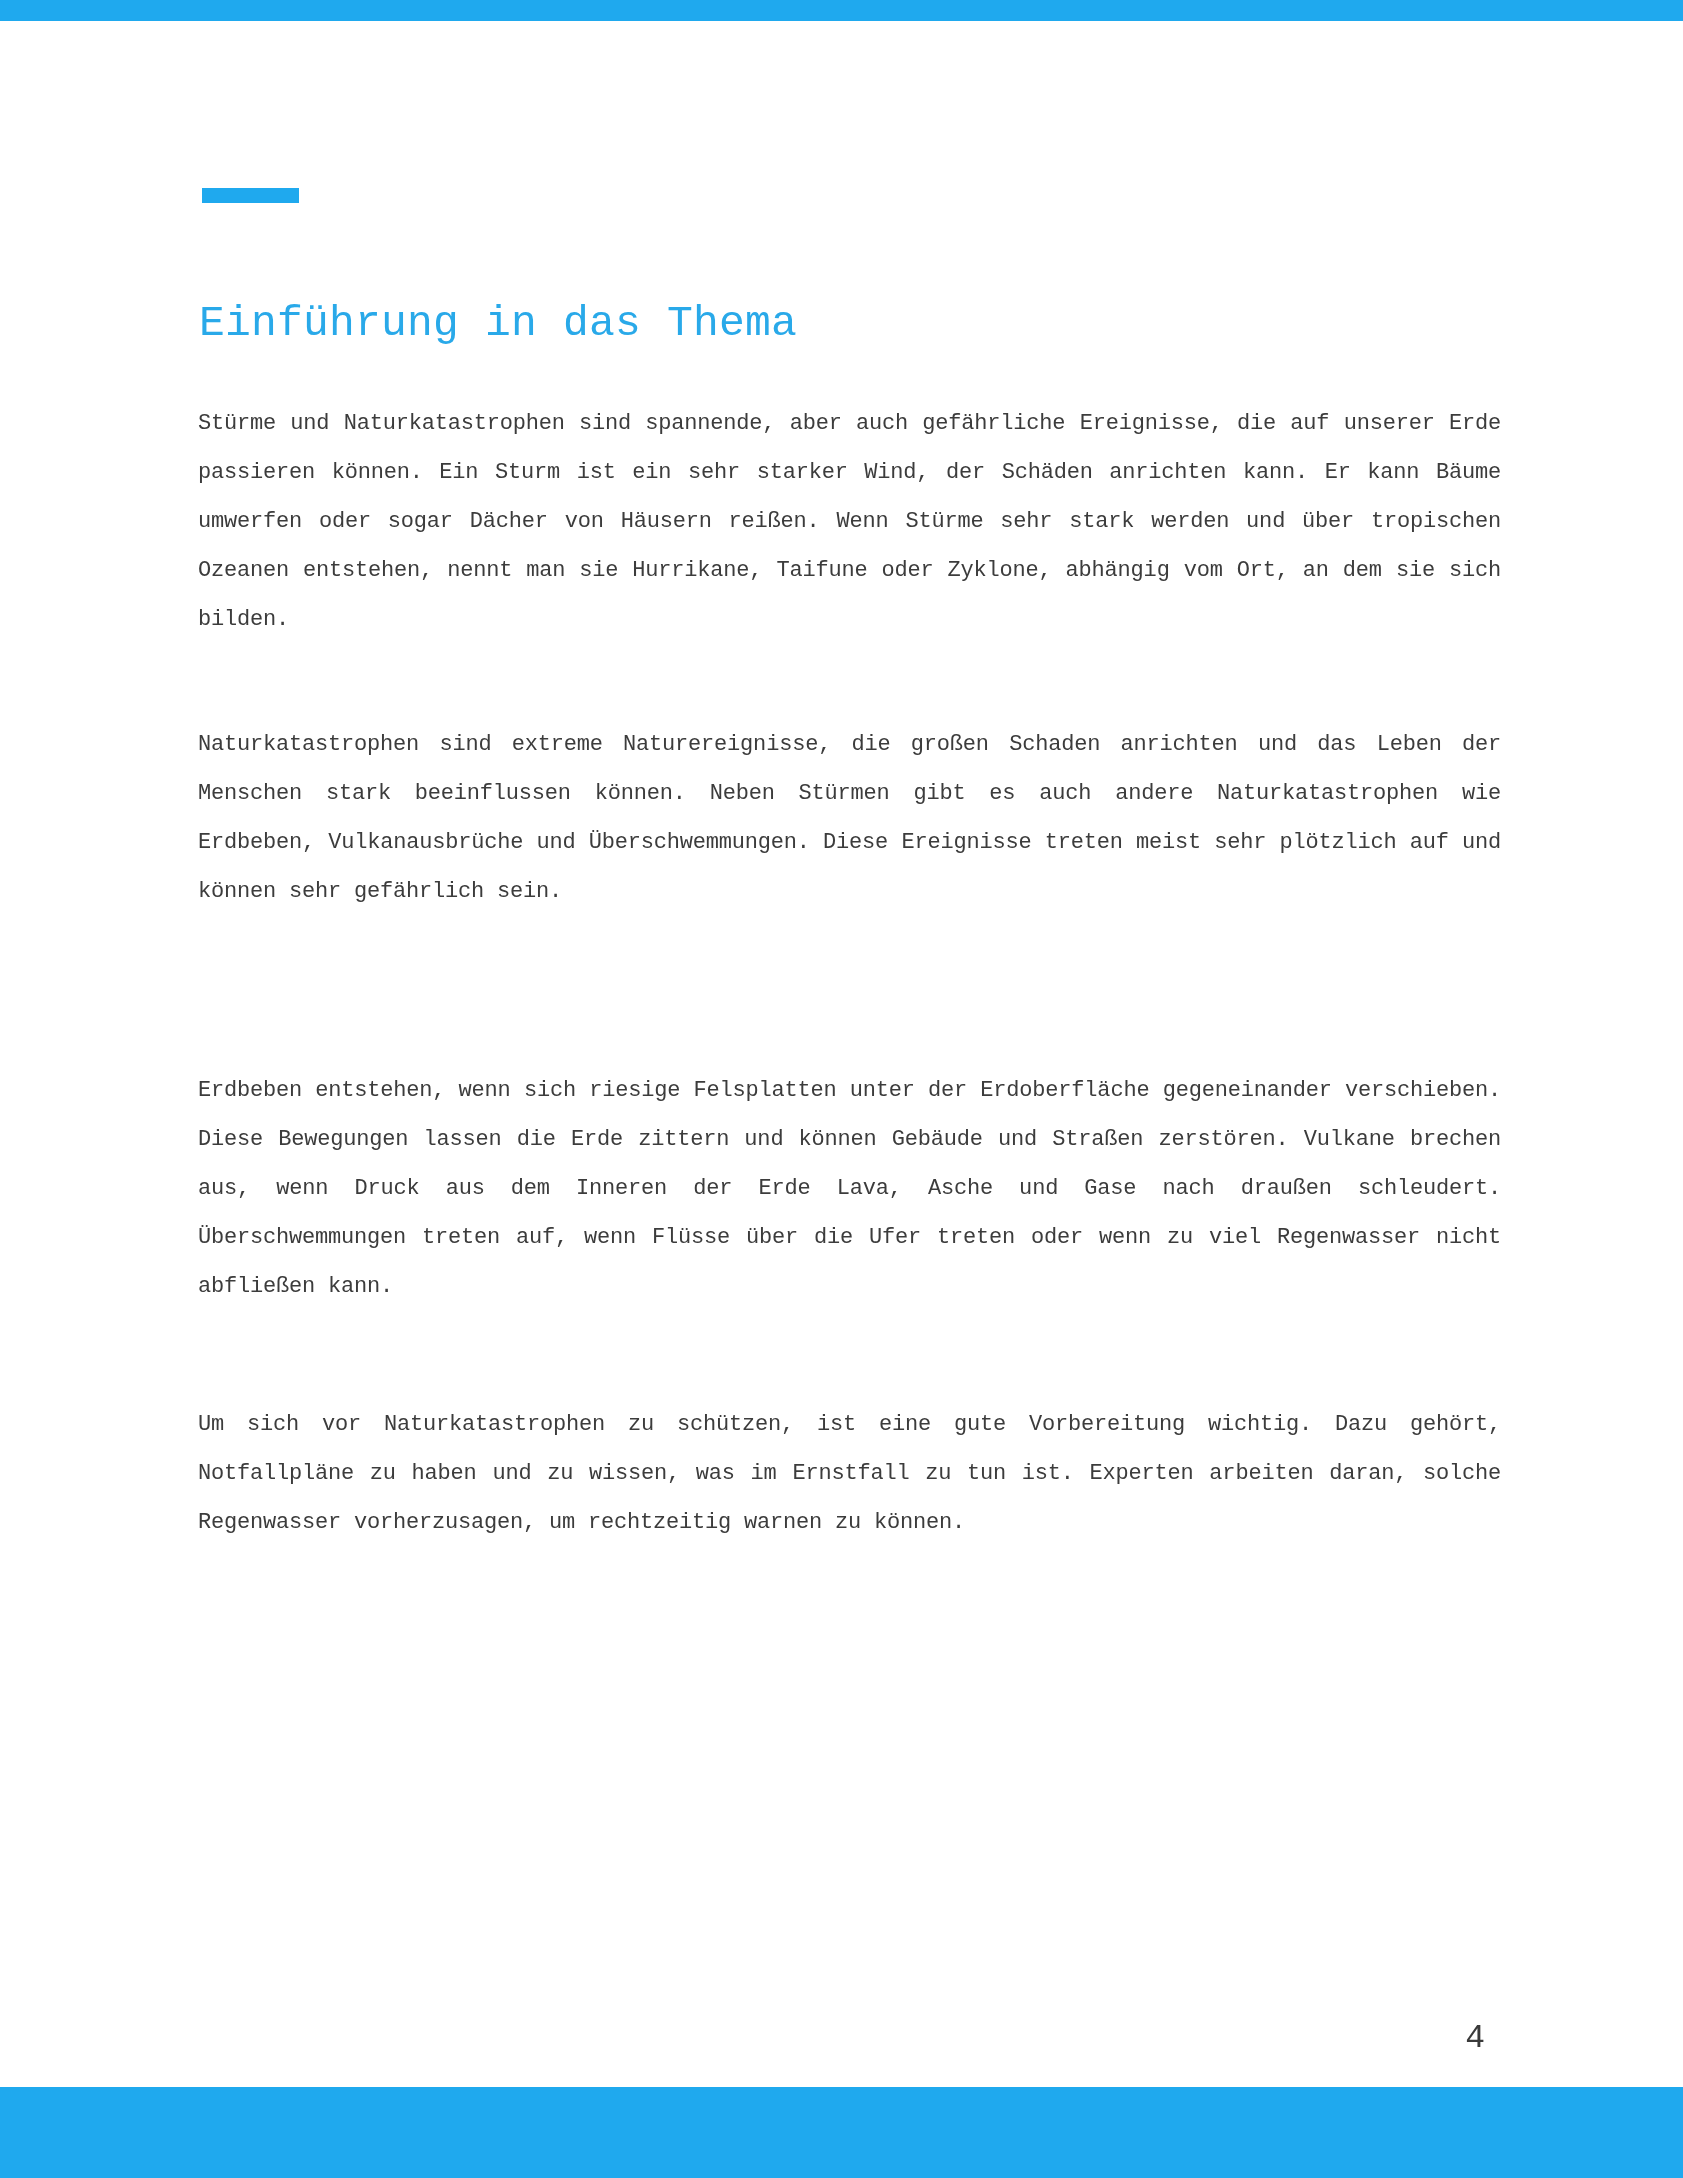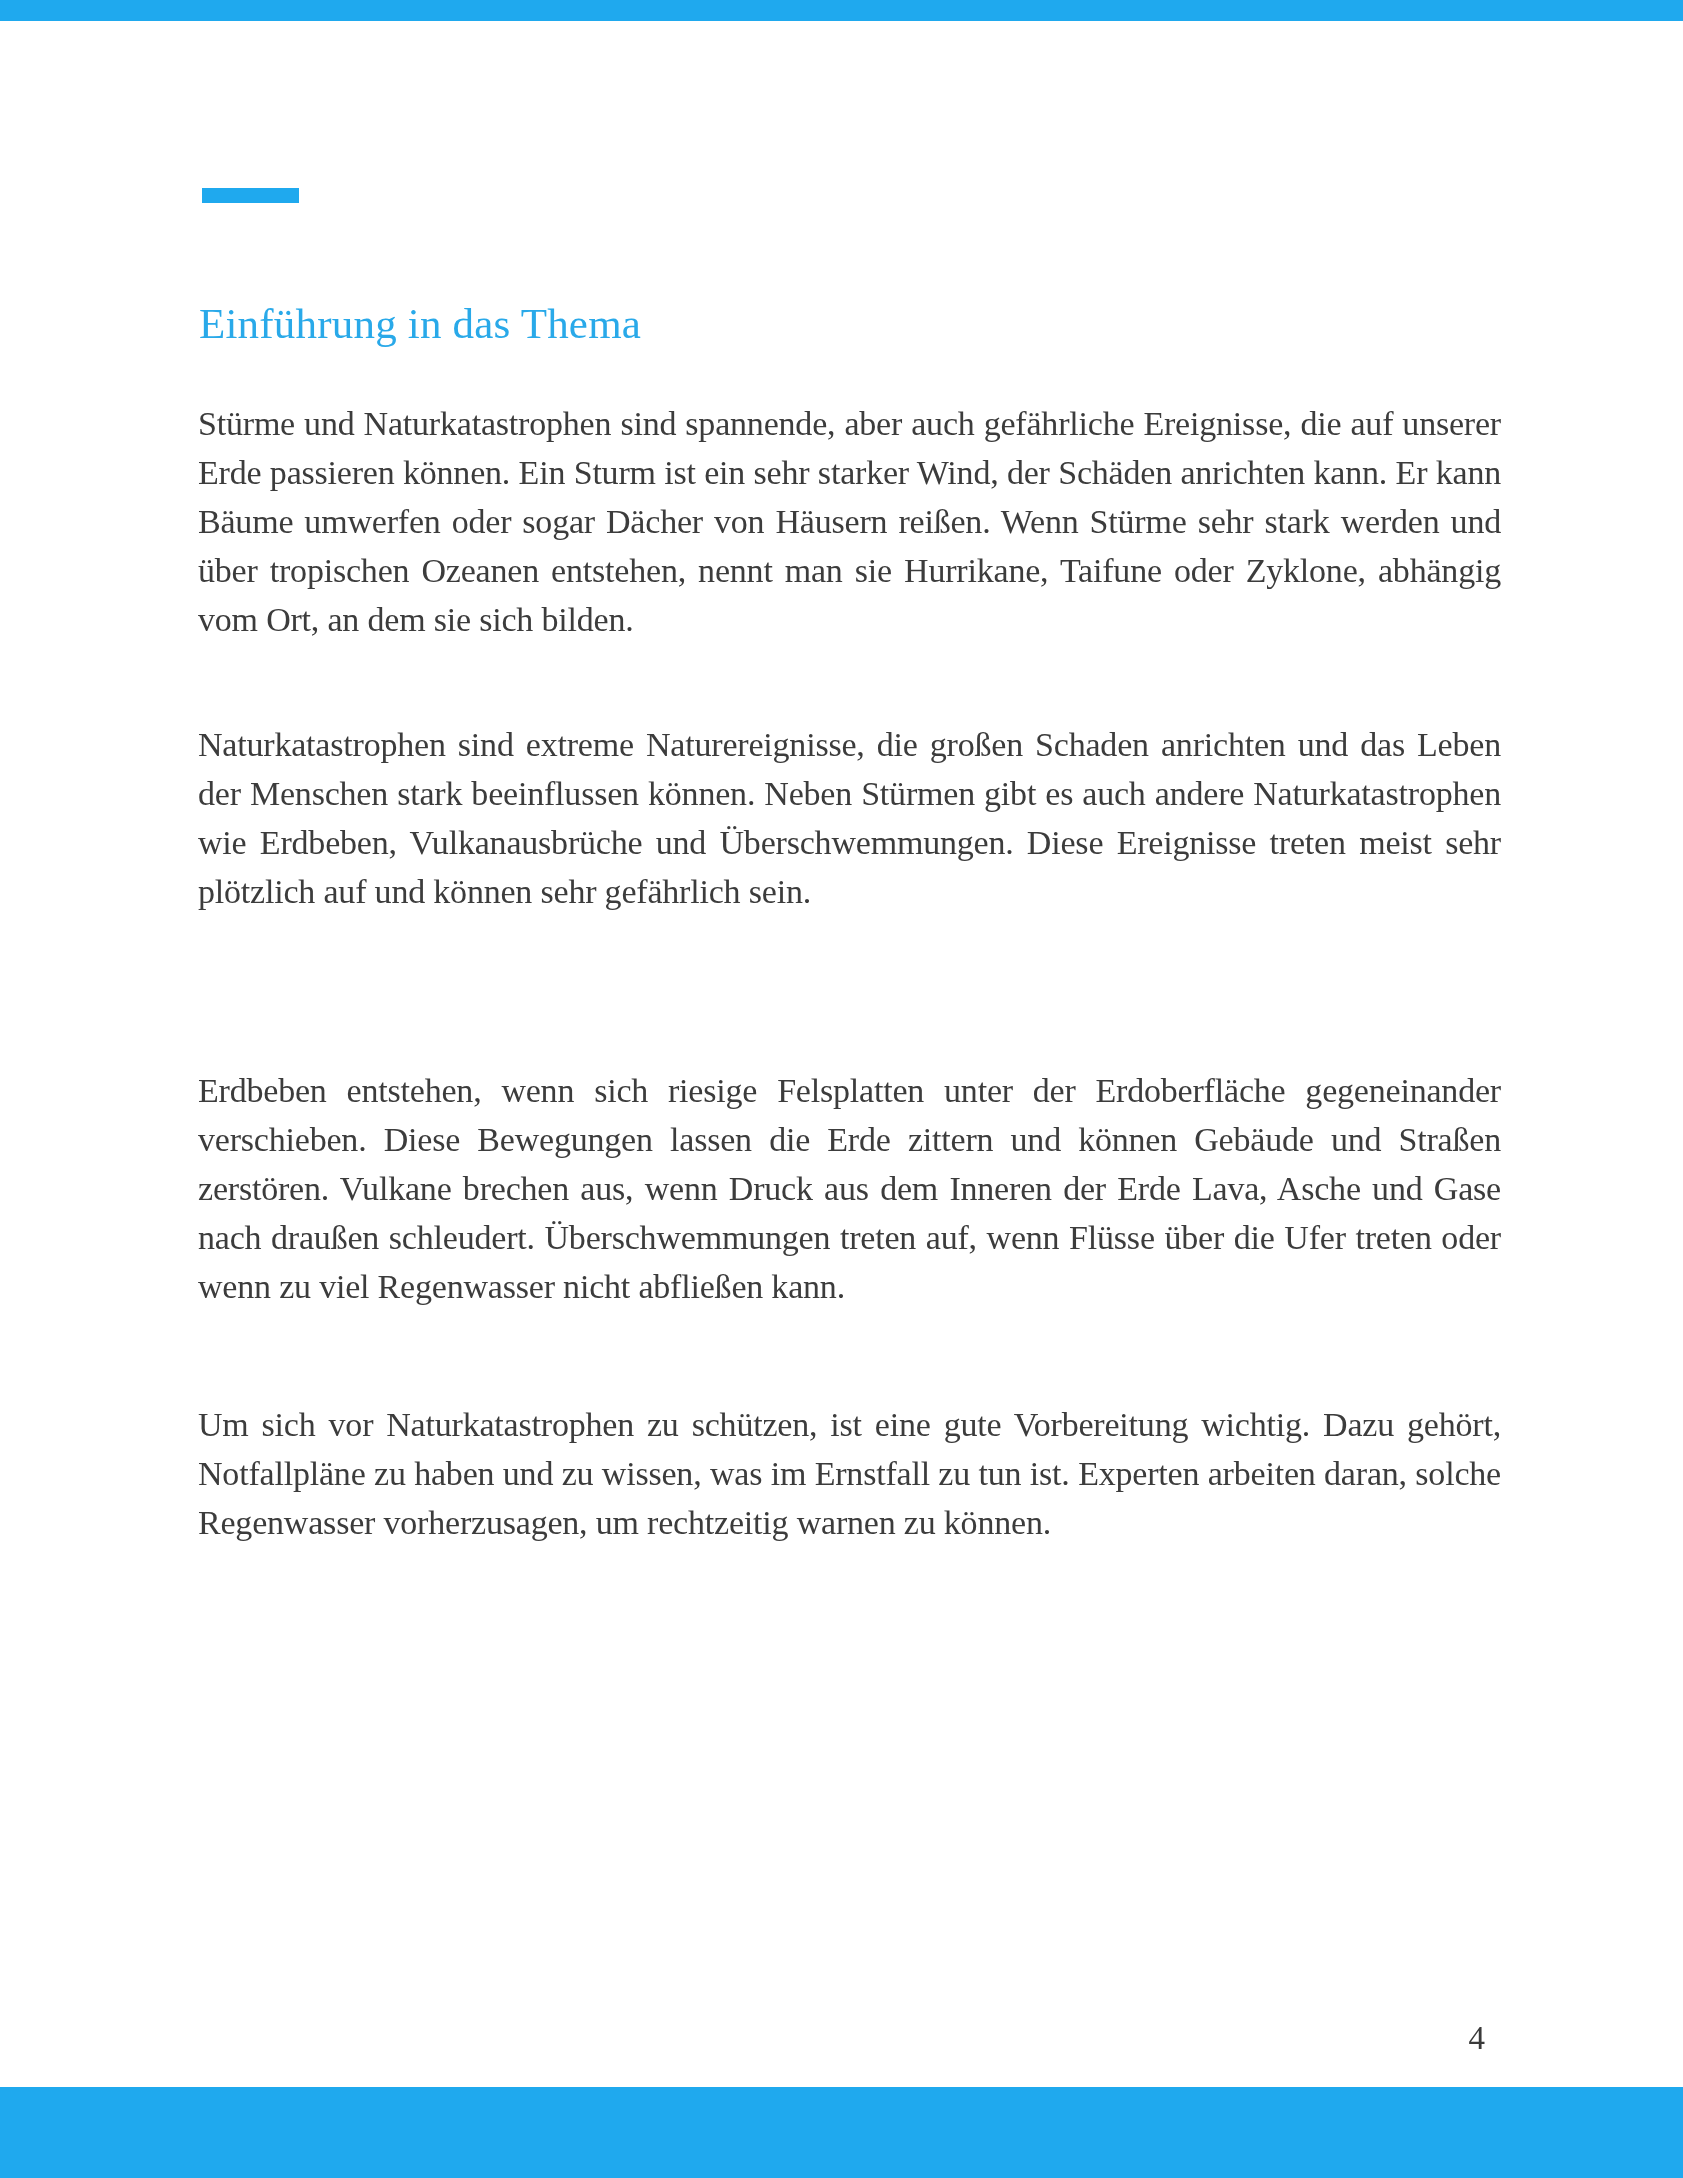--- a/index.html
+++ b/index.html
@@ -4,21 +4,21 @@
 <style>
   html, body { margin: 0; padding: 0; }
   body { background: #ffffff; }
 
   .page {
     position: relative;
     width: 1683px;
     height: 2178px;
     background: #ffffff;
     overflow: hidden;
-    font-family: Liberation Serif, serif;
+    font-family: Liberation Mono, monospace;
   }
 
   .top-bar {
     position: absolute;
     top: 0; left: 0;
     width: 100%;
     height: 21px;
     background: #1fa9ee;
   }
 
@@ -41,21 +41,21 @@
     color: #29a9e9;
     letter-spacing: 0.2px;
     white-space: nowrap;
   }
 
   .para {
     position: absolute;
     left: 198px;
     width: 1303px;
     margin: 0;
-    font-size: 34px;
+    font-size: 22px;
     line-height: 49px;
     font-weight: 400;
     color: #3c3c3c;
     text-align: justify;
     text-justify: inter-word;
     letter-spacing: -0.2px;
   }
 
   #para-1 { top: 399px; }
   #para-2 { top: 720px; }

